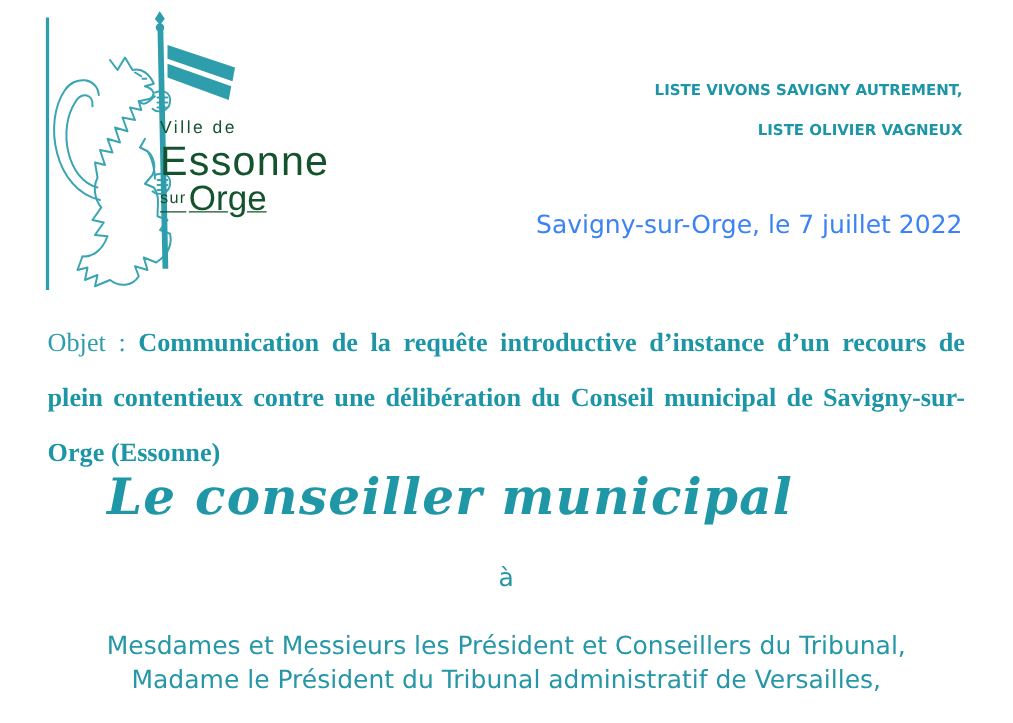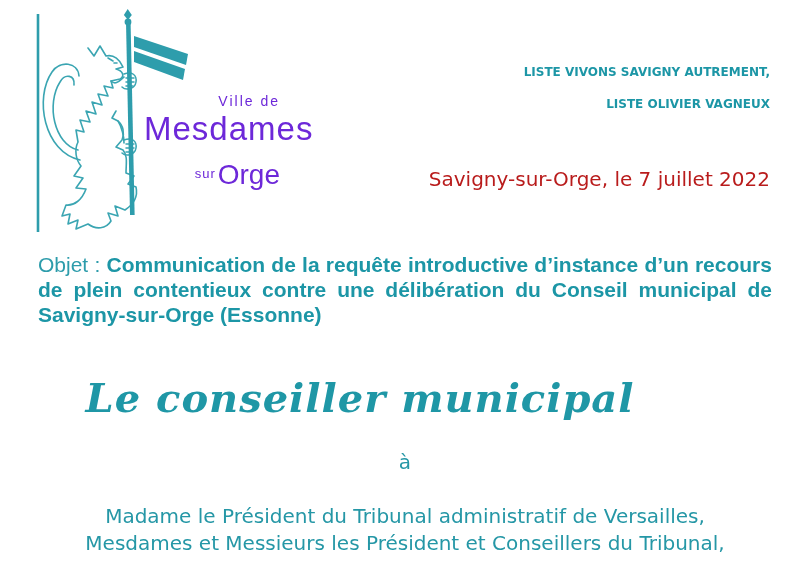--- a/index.html
+++ b/index.html
@@ -6,46 +6,46 @@
   .page{
     position:relative;
     width:810px;height:578px;
     background:#ffffff;
     overflow:hidden;
     font-family:"DejaVu Sans", sans-serif;
   }
   
   .emblem{position:absolute;left:28px;top:8px;width:170px;height:230px;}
   .logo-text{
-    position:absolute;left:144px;top:94px;width:136px;
-    text-align:right;color:#6d28d9;
+    position:absolute;left:128px;top:94px;width:136px;
+    text-align:left;color:#14532d;
     font-family:"Liberation Sans", sans-serif;
     line-height:1;
   }
   .logo-villede{font-size:14px;letter-spacing:2px;margin-bottom:4px;}
   .logo-savigny{font-size:33px;letter-spacing:1px;font-weight:400;}
-  .logo-surorge{margin-top:16px;}
+  .logo-surorge{margin-top:0;text-decoration:underline;}
   .logo-sur{font-size:13px;vertical-align:6px;letter-spacing:1px;margin-right:2px;}
   .logo-orge{font-size:28px;}
   
   .header{
     position:absolute;top:56px;right:40px;
     text-align:right;color:#1c96a6;
     font-weight:bold;font-size:12px;line-height:32px;
   }
   .dateline{
     position:absolute;top:167px;right:40px;
-    text-align:left;color:#b91c1c;font-size:20px;
+    text-align:left;color:#3b82f6;font-size:20px;
   }
   
   .objet{
     position:absolute;left:38px;top:252px;width:734px;margin:0;
     text-align:justify;color:#1c96a6;
-    font-family:Liberation Sans, sans-serif;
-    font-size:21px;line-height:25px;
+    font-family:Liberation Serif, serif;
+    font-size:21px;line-height:44px;
   }
   .objet-label{font-weight:400;color:#2d9cab;}
   .objet-text{font-weight:700;}
   
   .script-line{
     position:absolute;left:0;top:374px;width:720px;
     text-align:center;color:#1f97a6;
     font-family:"DejaVu Serif", serif;
     font-style:italic;font-weight:700;
     font-size:40px;letter-spacing:1px;
@@ -102,37 +102,37 @@
     </g>
 
     <g fill="#2e9dac">
       <polygon points="106,28 160,46 158,57 106,39"></polygon>
       <polygon points="106,43 157,61 155,72 106,54"></polygon>
     </g>
   </svg>
 
   <div class="logo-text">
     <div class="logo-villede">Ville de</div>
-    <div class="logo-savigny">Mesdames</div>
+    <div class="logo-savigny">Essonne</div>
     <div class="logo-surorge"><span class="logo-sur">sur</span><span class="logo-orge">Orge</span></div>
   </div>
 
   <div class="header">
     <div>LISTE VIVONS SAVIGNY AUTREMENT,</div>
     <div>LISTE OLIVIER VAGNEUX</div>
   </div>
 
   <div class="dateline">Savigny-sur-Orge, le 7 juillet 2022</div>
 
   <p class="objet">
     <span class="objet-label">Objet :</span>
     <span class="objet-text">Communication de la requête introductive d’instance d’un recours de plein contentieux contre une délibération du Conseil municipal de Savigny-sur-Orge (Essonne)</span>
   </p>
 
   <div class="script-line">Le conseiller municipal</div>
 
   <div class="prep">à</div>
   <div class="addr">
+    <div>Mesdames et Messieurs les Président et Conseillers du Tribunal,</div>
     <div>Madame le Président du Tribunal administratif de Versailles,</div>
-    <div>Mesdames et Messieurs les Président et Conseillers du Tribunal,</div>
   </div>
 
 </div>
 
 </body></html>

